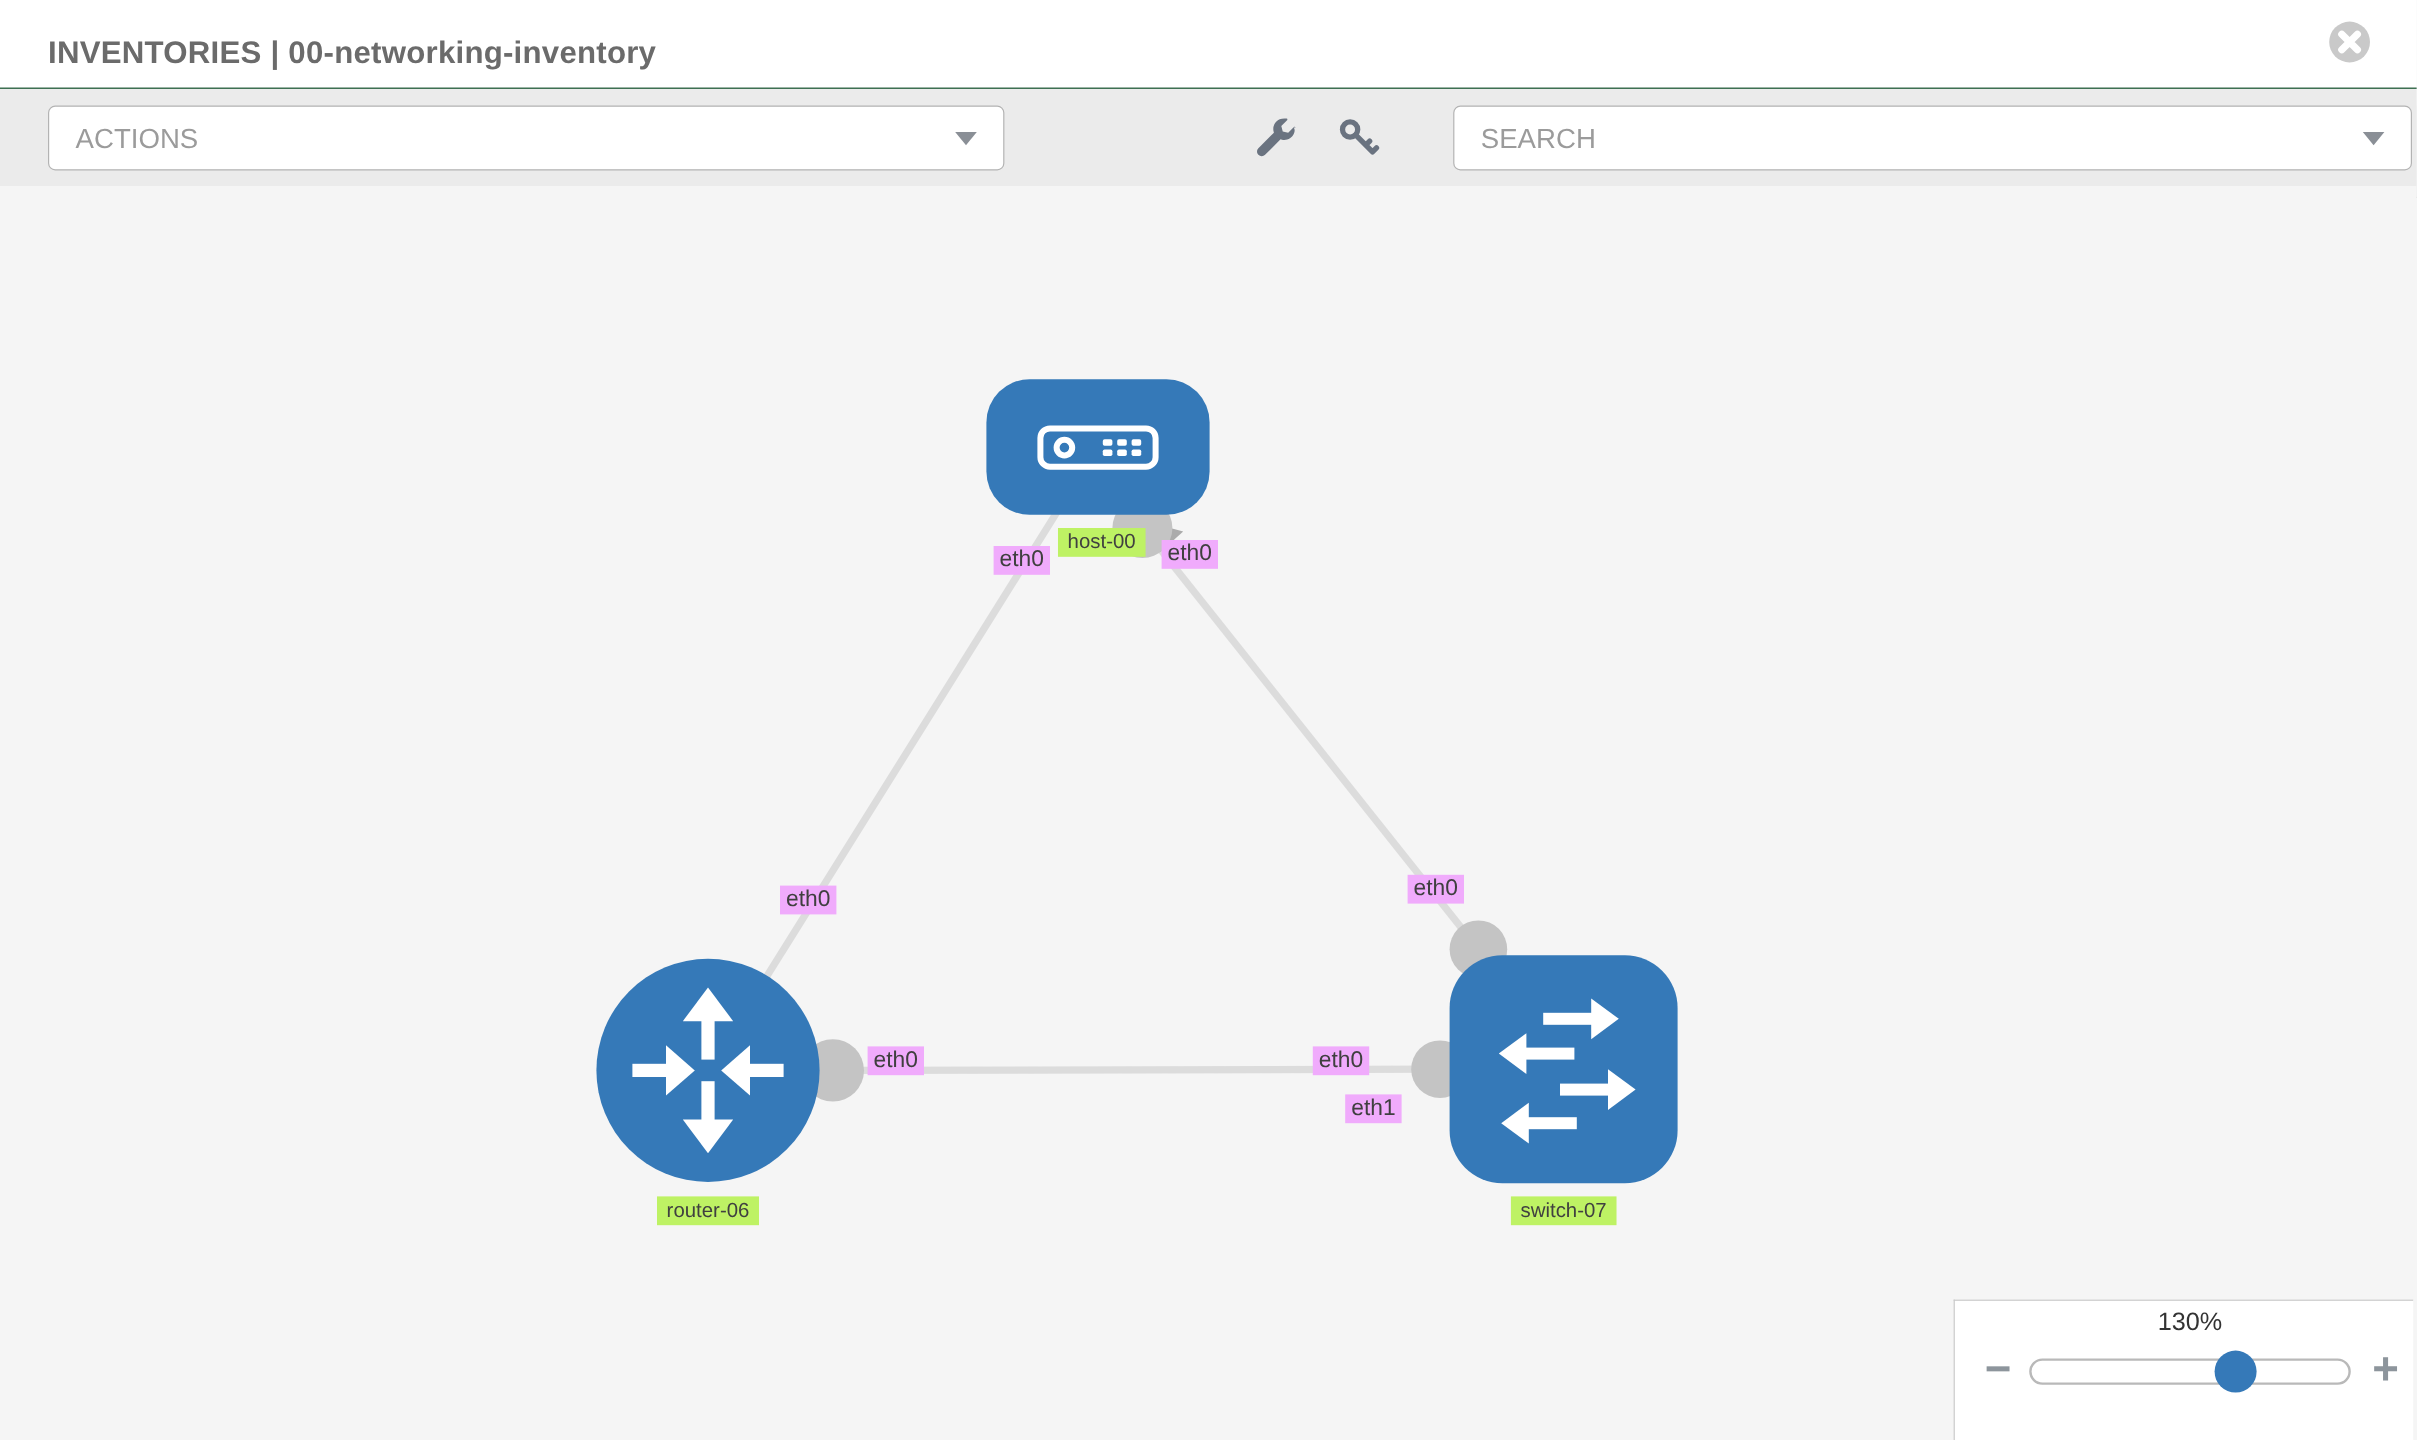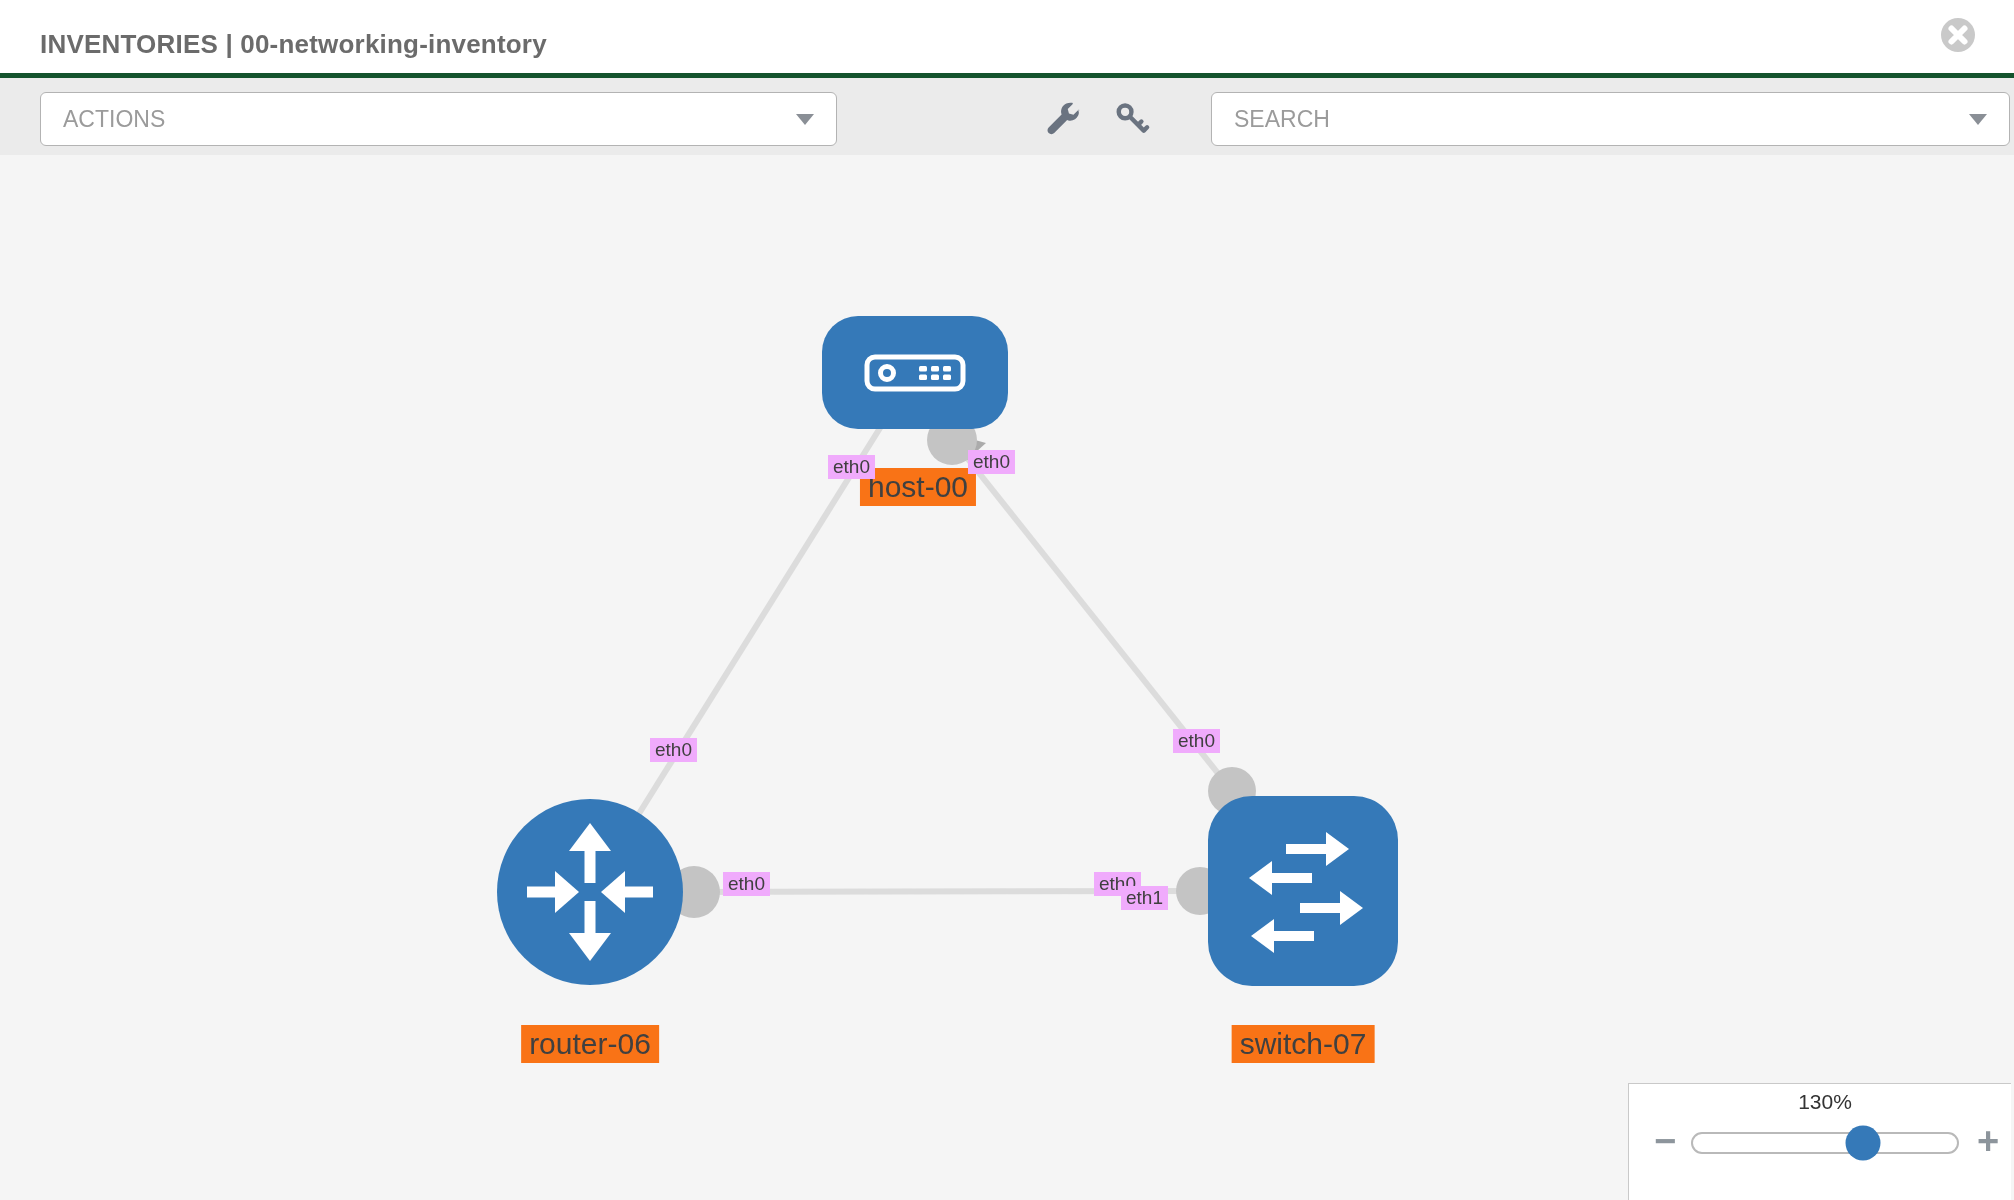--- a/index.html
+++ b/index.html
@@ -8,21 +8,21 @@
   .app { position:relative; width:2014px; height:1200px; overflow:hidden; background:#f5f5f5; }
 
   
   .header { position:absolute; left:0; top:0; width:2014px; height:88px; background:#fff; }
   .page-title { position:absolute; left:40px; top:50%; transform:translateY(-50%);
     font-size:26px; font-weight:bold; color:#6b6b6b; letter-spacing:0.2px; }
   .close-btn { position:absolute; left:1940px; top:17px; width:36px; height:36px; cursor:pointer; }
 
   
   .toolbar { position:absolute; left:0; top:73px; width:2014px; height:92px;
-    background:#ebebeb; border-top:5px solid #14532d; border-bottom:1px solid #c9c9c9; }
+    background:#ebebeb; border-top:1px solid #14532d; border-bottom:1px solid #c9c9c9; }
   .select { position:absolute; top:14px; height:54px; background:#fff;
     border:1px solid #b3b3b3; border-radius:6px; display:flex; align-items:center;
     justify-content:space-between; padding:0 22px; font-size:23px; color:#9b9b9b; cursor:pointer; }
   .select-actions { left:40px; width:797px; }
   .select-search { left:1183px; width:799px;margin-left:28px; }
   .caret { width:0; height:0; border-left:9px solid transparent; border-right:9px solid transparent;
     border-top:11px solid #8a8f96; }
   .tool-icon { position:absolute; top:22px; width:38px; height:38px; cursor:pointer; }
   .tool-wrench { left:1045px; }
   .tool-key { left:1114px; }
@@ -30,35 +30,35 @@
   
   .canvas { position:absolute; left:0; top:155px; width:2014px; height:1045px; background:#f5f5f5; }
   .links-svg { position:absolute; left:0; top:0; width:2014px; height:1045px; }
 
   .node { position:absolute; background:#3579b8; display:flex; align-items:center;
     justify-content:center; cursor:pointer; }
   .node-host   { left:822px; top:161px; width:186px; height:113px; border-radius:36px; }
   .node-router { left:497px; top:644px; width:186px; height:186px; border-radius:50%; }
   .node-switch { left:1208px; top:641px; width:190px; height:190px; border-radius:44px; }
 
-  .node-label { position:absolute; transform:translateX(-50%); background:#f97316; color:#404040;
-    font-size:30px; padding:2px 8px; white-space:nowrap;margin-top:28px; }
+  .node-label { position:absolute; transform:translateX(-50%); background:#bef264; color:#404040;
+    font-size:17px; padding:2px 8px; white-space:nowrap; }
   .lbl-host   { left:918px;  top:285px; }
   .lbl-router { left:590px;  top:842px; }
   .lbl-switch { left:1303px; top:842px; }
 
   .iface-label { position:absolute; background:#f0abfc; color:#3f3f3f; font-size:19px;
     padding:1px 5px; white-space:nowrap; }
   .if-host-left   { left:828px;  top:300px; }
   .if-host-right  { left:968px;  top:295px; }
   .if-link-rh     { left:650px;  top:583px; }
   .if-link-hs     { left:1173px; top:574px; }
   .if-router      { left:723px;  top:717px; }
   .if-switch-back { left:1094px; top:717px; }
-  .if-switch-front{ left:1121px; top:731px; }
+  .if-switch-front{ left:1121px; top:757px; }
 
   
   .zoom-panel { position:absolute; left:1628px; top:928px; width:383px; height:117px;
     background:#fff; border-top:1px solid #c9c9c9; border-left:1px solid #c9c9c9; }
   .zoom-percent { position:absolute; left:196px; top:6px; transform:translateX(-50%);
     font-size:21px; color:#333; }
   .zoom-minus, .zoom-plus { position:absolute; top:59px; transform:translate(-50%,-54%);
     font-size:38px; font-weight:bold; color:#8d959c; cursor:pointer; line-height:1; }
   .zoom-minus { left:36px; }
   .zoom-plus  { left:359px; }

